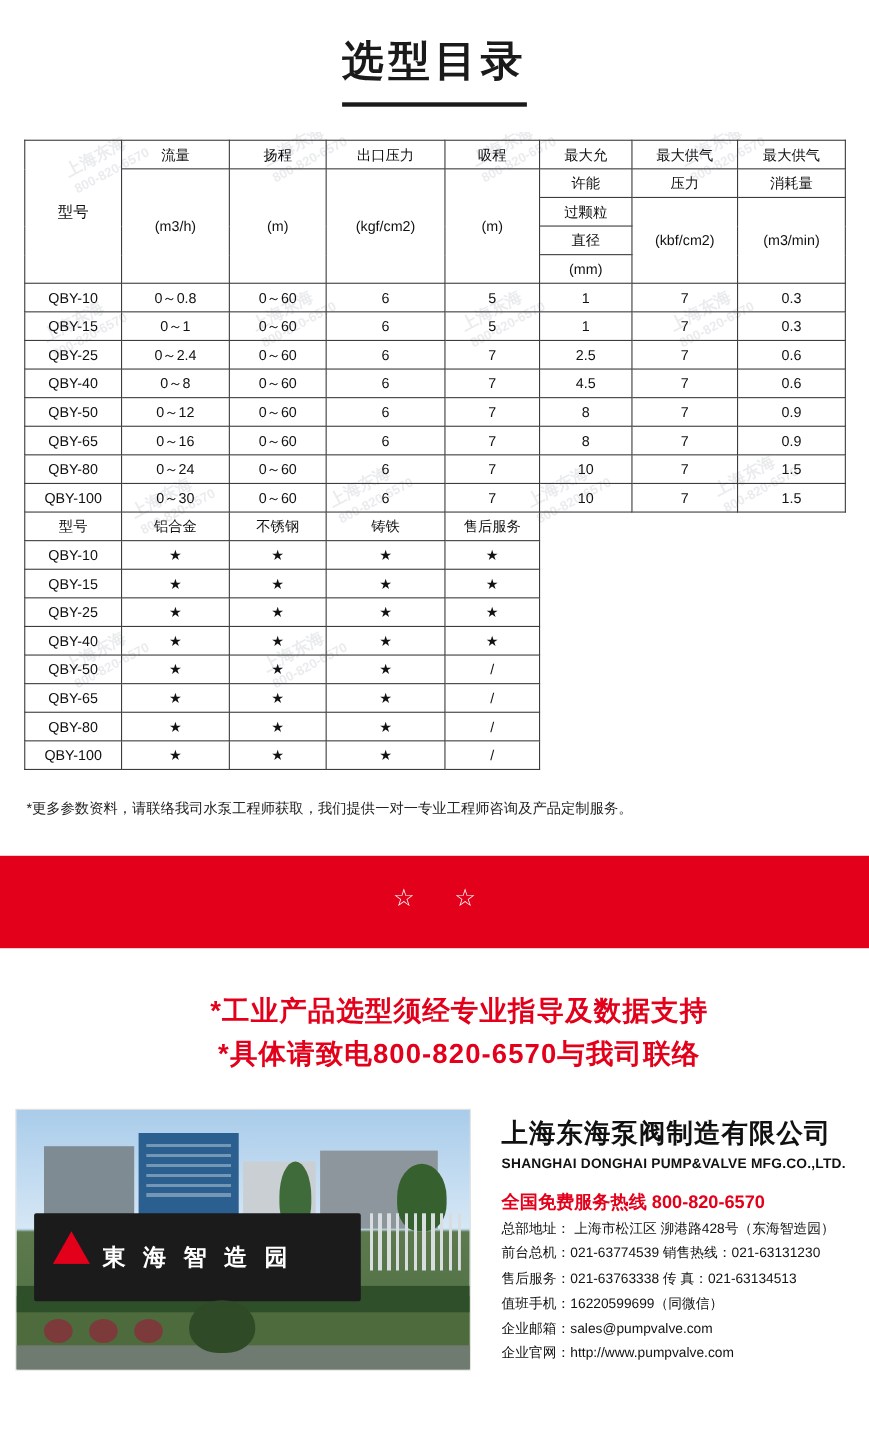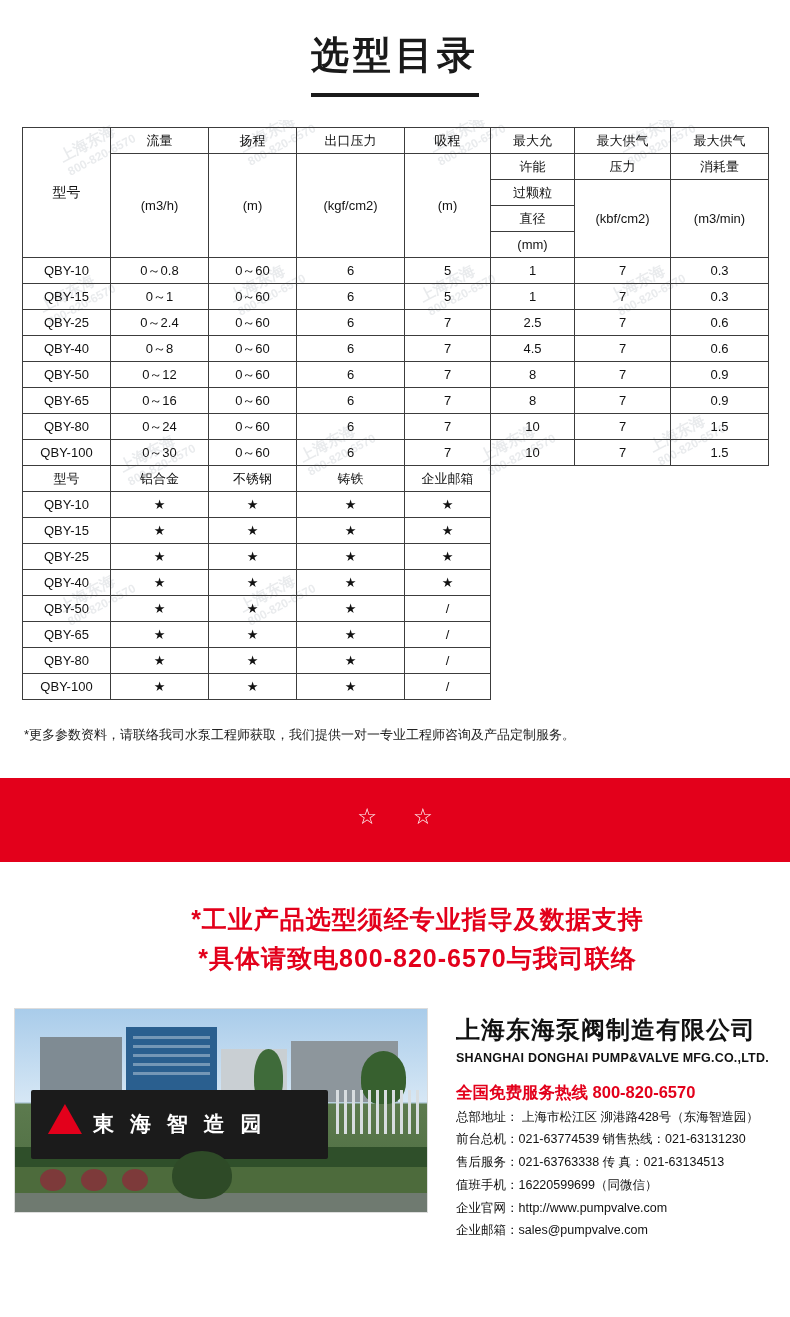--- a/index.html
+++ b/index.html
@@ -129,21 +129,21 @@
   }
 
   
   .footer {
     display: flex;
     padding: 0 14px 16px 14px;
     align-items: flex-start;
   }
   .photo {
     width: 414px;
-    height: 205px;
+    height: 238px;
     position: relative;
     overflow: hidden;
     border: 1px solid #ddd;
     flex: 0 0 auto;
     background: linear-gradient(#9dc3e6 0%, #c8dff2 38%, #bcd4e6 46%, #5c7a4e 47%, #4b6b3f 100%);
   }
   .photo .sky { position:absolute; left:0; top:0; width:100%; height:46%;
     background: linear-gradient(#a9ccea, #d6e7f5); }
   .photo .bldg1 { position:absolute; left:6%; top:14%; width:20%; height:32%;
     background:#7f8b93; }
@@ -426,21 +426,21 @@
           <td>10</td>
           <td>7</td>
           <td>1.5</td>
         </tr>
 
         <tr>
           <td>型号</td>
           <td>铝合金</td>
           <td>不锈钢</td>
           <td>铸铁</td>
-          <td>企业邮箱</td>
+          <td>售后服务</td>
           <td class="blank-cell"></td>
           <td class="blank-cell"></td>
           <td class="blank-cell"></td>
         </tr>
 
         <tr>
           <td>QBY-10</td>
           <td class="star">★</td>
           <td class="star">★</td>
           <td class="star">★</td>
@@ -558,18 +558,18 @@
     </div>
 
     <div class="company">
       <div class="cn-name">上海东海泵阀制造有限公司</div>
       <div class="en-name">SHANGHAI DONGHAI PUMP&amp;VALVE MFG.CO.,LTD.</div>
       <div class="hotline">全国免费服务热线  800-820-6570</div>
       <div class="line">总部地址：  上海市松江区  泖港路428号（东海智造园）</div>
       <div class="line">前台总机：021-63774539    销售热线：021-63131230</div>
       <div class="line">售后服务：021-63763338    传    真：021-63134513</div>
       <div class="line">值班手机：16220599699（同微信）</div>
+      <div class="line">企业邮箱：sales@pumpvalve.com</div>
       <div class="line">企业官网：http://www.pumpvalve.com</div>
-      <div class="line">企业邮箱：sales@pumpvalve.com</div>
     </div>
   </div>
 
 </div>
 
 </body></html>

